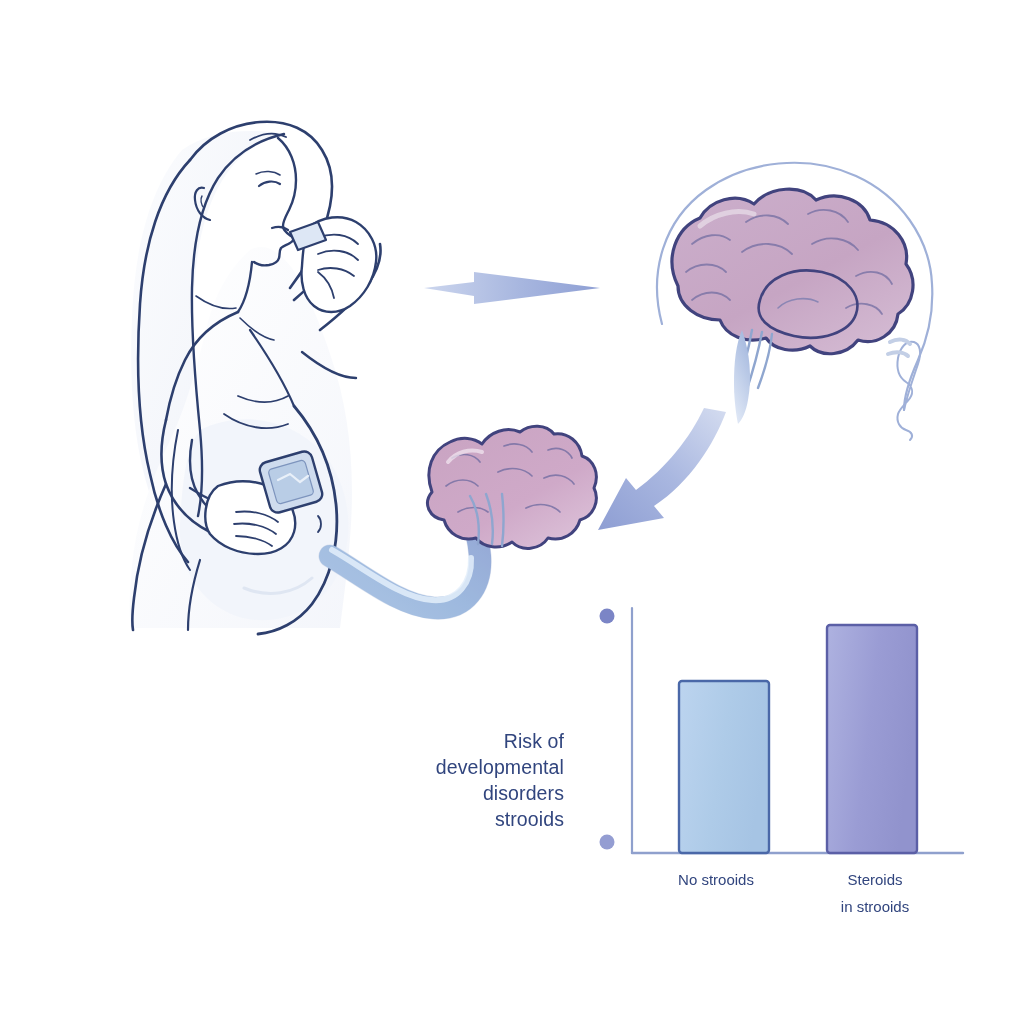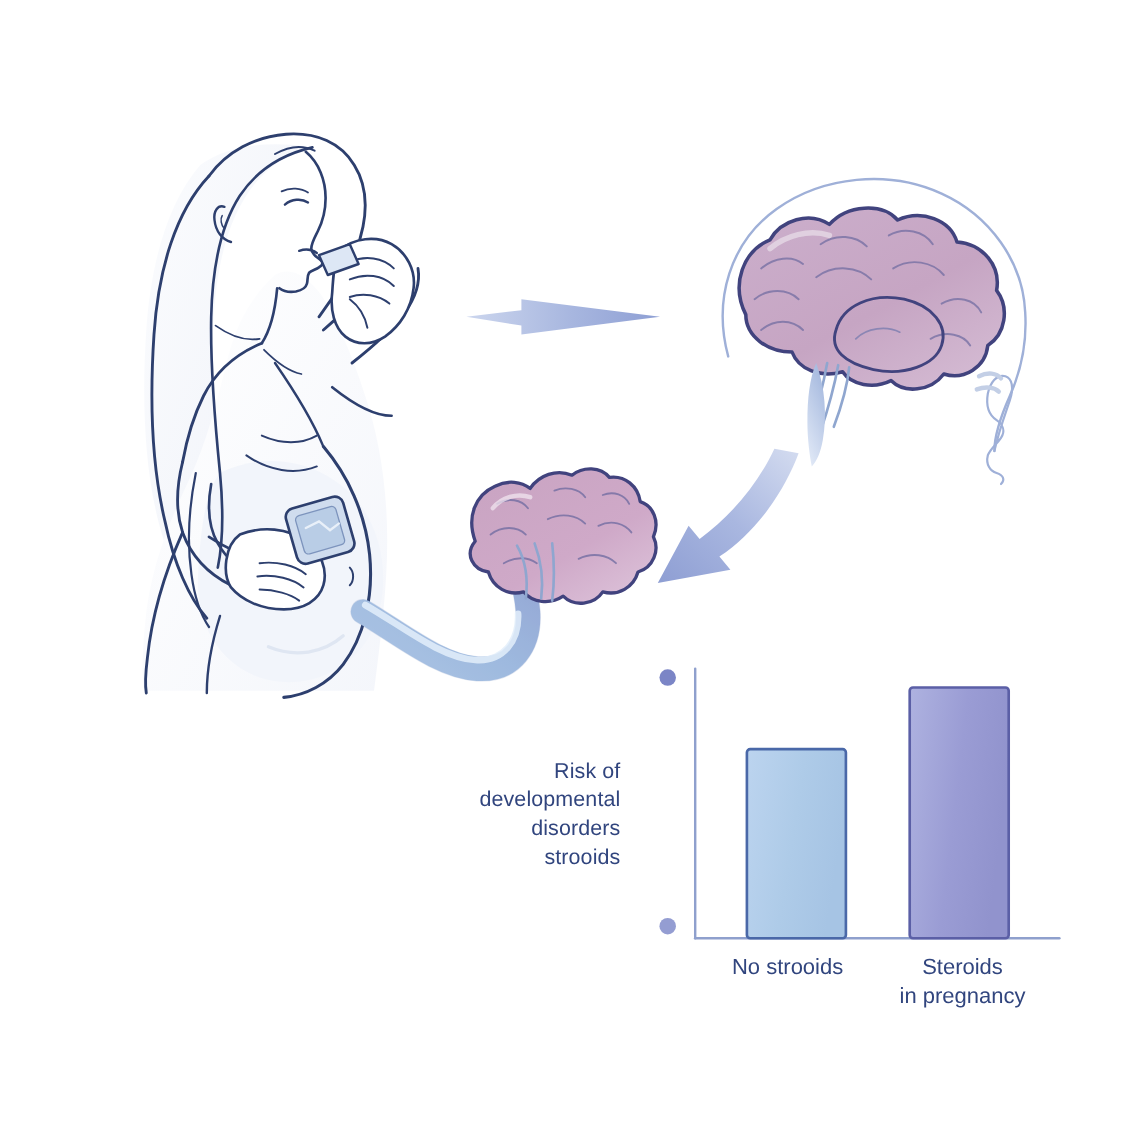--- a/index.html
+++ b/index.html
@@ -16,26 +16,26 @@
   
   .axis-label{
     position:absolute;
     color:#31457e;
     font-size:19.5px;
     line-height:26px;
     text-align:right;
     letter-spacing:.1px;
     white-space:nowrap;
   }
-  #y-axis-label{ right:460px; top:688px; }
+  #y-axis-label{ right:460px; top:728px; }
 
   .cat-label{
     position:absolute;
     color:#31457e;
-    font-size:20px;
+    font-size:15px;
     line-height:27px;
     text-align:center;
     white-space:nowrap;
   }
   #cat-0{ left:658px; top:866px; width:116px; }
   #cat-1{ left:800px; top:866px; width:150px; }
 </style>
 </head>
 <body>
 
@@ -288,16 +288,16 @@
     <div>disorders</div>
     <div>strooids</div>
   </div>
 
   <div class="cat-label" id="cat-0">
     <div>No strooids</div>
   </div>
 
   <div class="cat-label" id="cat-1">
     <div>Steroids</div>
-    <div>in pregnancy</div>
+    <div>in strooids</div>
   </div>
 
 </div>
 
 </body></html>

